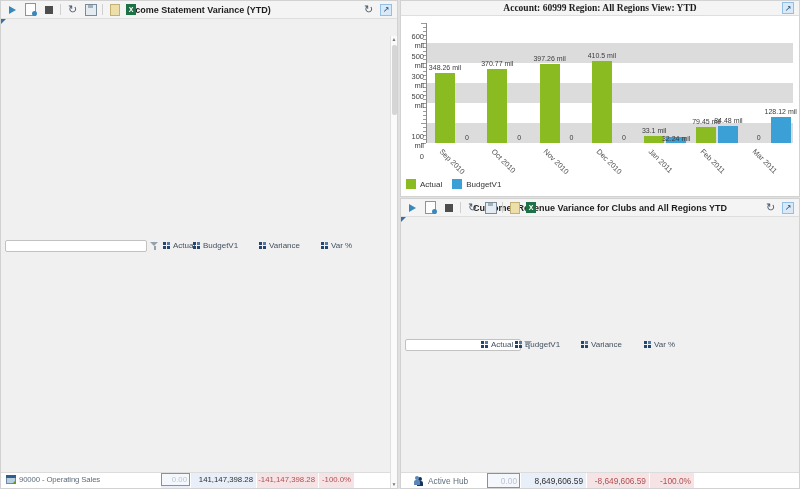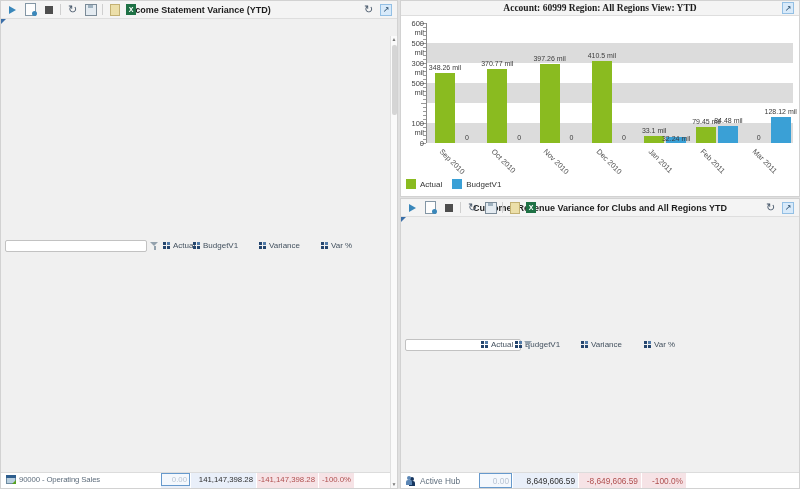--- a/index.html
+++ b/index.html
@@ -50,21 +50,21 @@
       linear-gradient(#24456e,#24456e), linear-gradient(#527ba8,#527ba8),
       linear-gradient(#24456e,#24456e), linear-gradient(#24456e,#24456e);
     background-size:3px 3px; background-position:0 0,4px 0,0 4px,4px 4px; background-repeat:no-repeat; }
 
   
   .grid-body { overflow:hidden; }
   .grid-left  { height:454px; }
   .grid-bottom{ height:256px; }
   .row { display:flex; align-items:stretch; }
   .grid-left  .row { height:12.97px; }
-  .grid-bottom .row { height:15.05px; }
+  .grid-bottom .row { height:15.05px;padding-left:8px; }
   .c-name { display:flex; align-items:center; gap:3px; overflow:hidden; white-space:nowrap; flex:none; cursor:pointer; }
   .grid-left  .c-name { width:160px; font-size:7.8px; letter-spacing:-0.15px; color:#5f6e7d; }
   .grid-bottom .c-name { width:78px; font-size:8.3px; color:#5f6e7d; }
   .c-val { display:flex; align-items:center; justify-content:flex-end; padding-right:3px; background:#e9eff9; border-right:1px solid #fff; color:#2e2e2e; flex:none; cursor:cell; }
   .grid-left  .c-val { font-size:7.8px; }
   .grid-bottom .c-val { font-size:8.3px; }
   .grid-left  .c-actual { width:30px; } .grid-left  .c-budget { width:66px; }
   .grid-left  .c-variance { width:62px; } .grid-left .c-var { width:36px; }
   .grid-bottom .c-actual { width:34px; } .grid-bottom .c-budget { width:66px; }
   .grid-bottom .c-variance { width:63px; } .grid-bottom .c-var { width:45px; }
@@ -83,21 +83,21 @@
 
   
   .vscroll { position:absolute; right:0; top:35px; bottom:0; width:7px; background:#fafafa; border-left:1px solid #e0e0e0; display:flex; flex-direction:column; align-items:center; }
   .vscroll .arr { font-size:5px; color:#777; line-height:7px; cursor:pointer; }
   .vscroll .thumb { width:5px; height:70px; background:#d5d5d5; border-radius:2px; margin-top:2px; cursor:grab; }
   .vscroll .arr.down { margin-top:auto; }
 
   
   .chart-body { position:relative; width:398px; height:181px; }
   .band { position:absolute; background:#dcdcdc; }
-  .ylab { position:absolute; font-size:7.5px; color:#444; width:23px; text-align:right; }
+  .ylab { position:absolute; font-size:7.5px; color:#444; width:23px; text-align:right;margin-top:13px; }
   .yaxis { position:absolute; width:1px; background:#8a8a8a; }
   .tick { position:absolute; height:1px; background:#9a9a9a; }
   .bar { position:absolute; }
   .dlab { position:absolute; font-size:7px; color:#3c3c3c; white-space:nowrap; transform:translateX(-50%); }
   .xlab { position:absolute; font-size:7.5px; color:#555; white-space:nowrap; transform:rotate(45deg); transform-origin:left top; }
   .legend { position:absolute; left:5px; top:163px; display:flex; gap:10px; align-items:center; }
   .legend .litem { display:flex; gap:4px; align-items:center; font-size:8px; color:#333; }
   .legend .sw { width:10px; height:10px; flex:none; }
 </style>
 </head>

